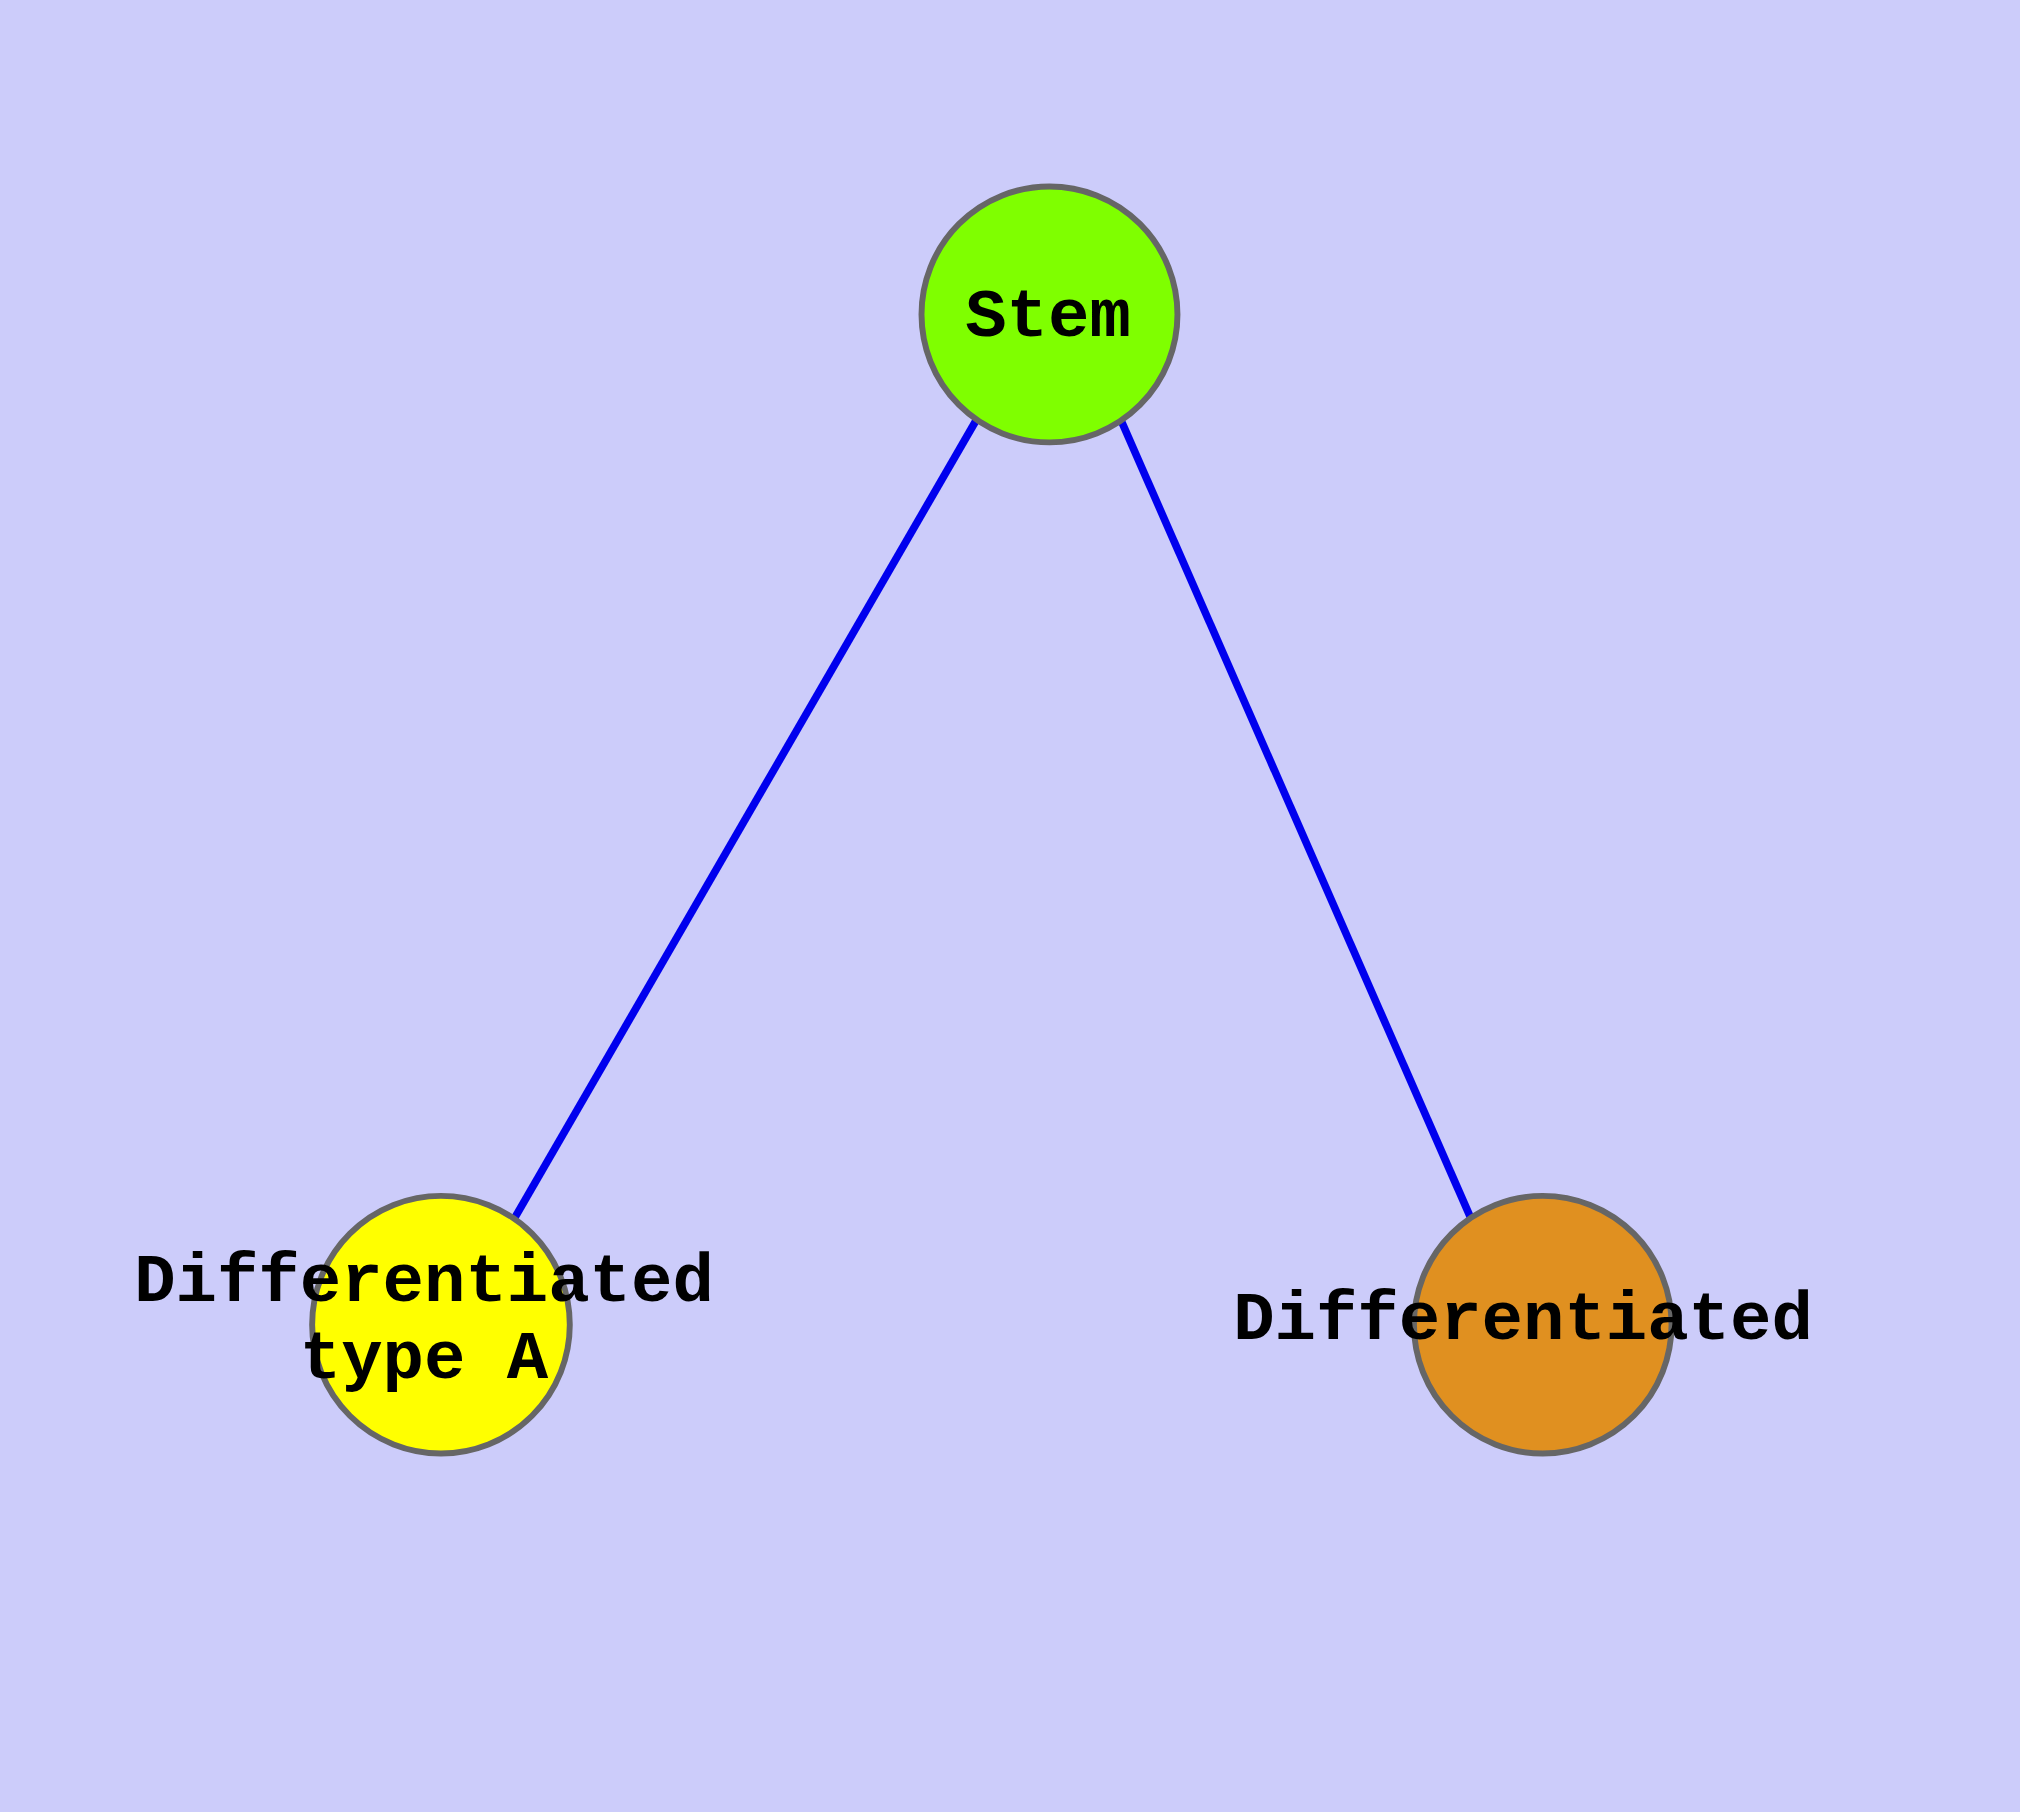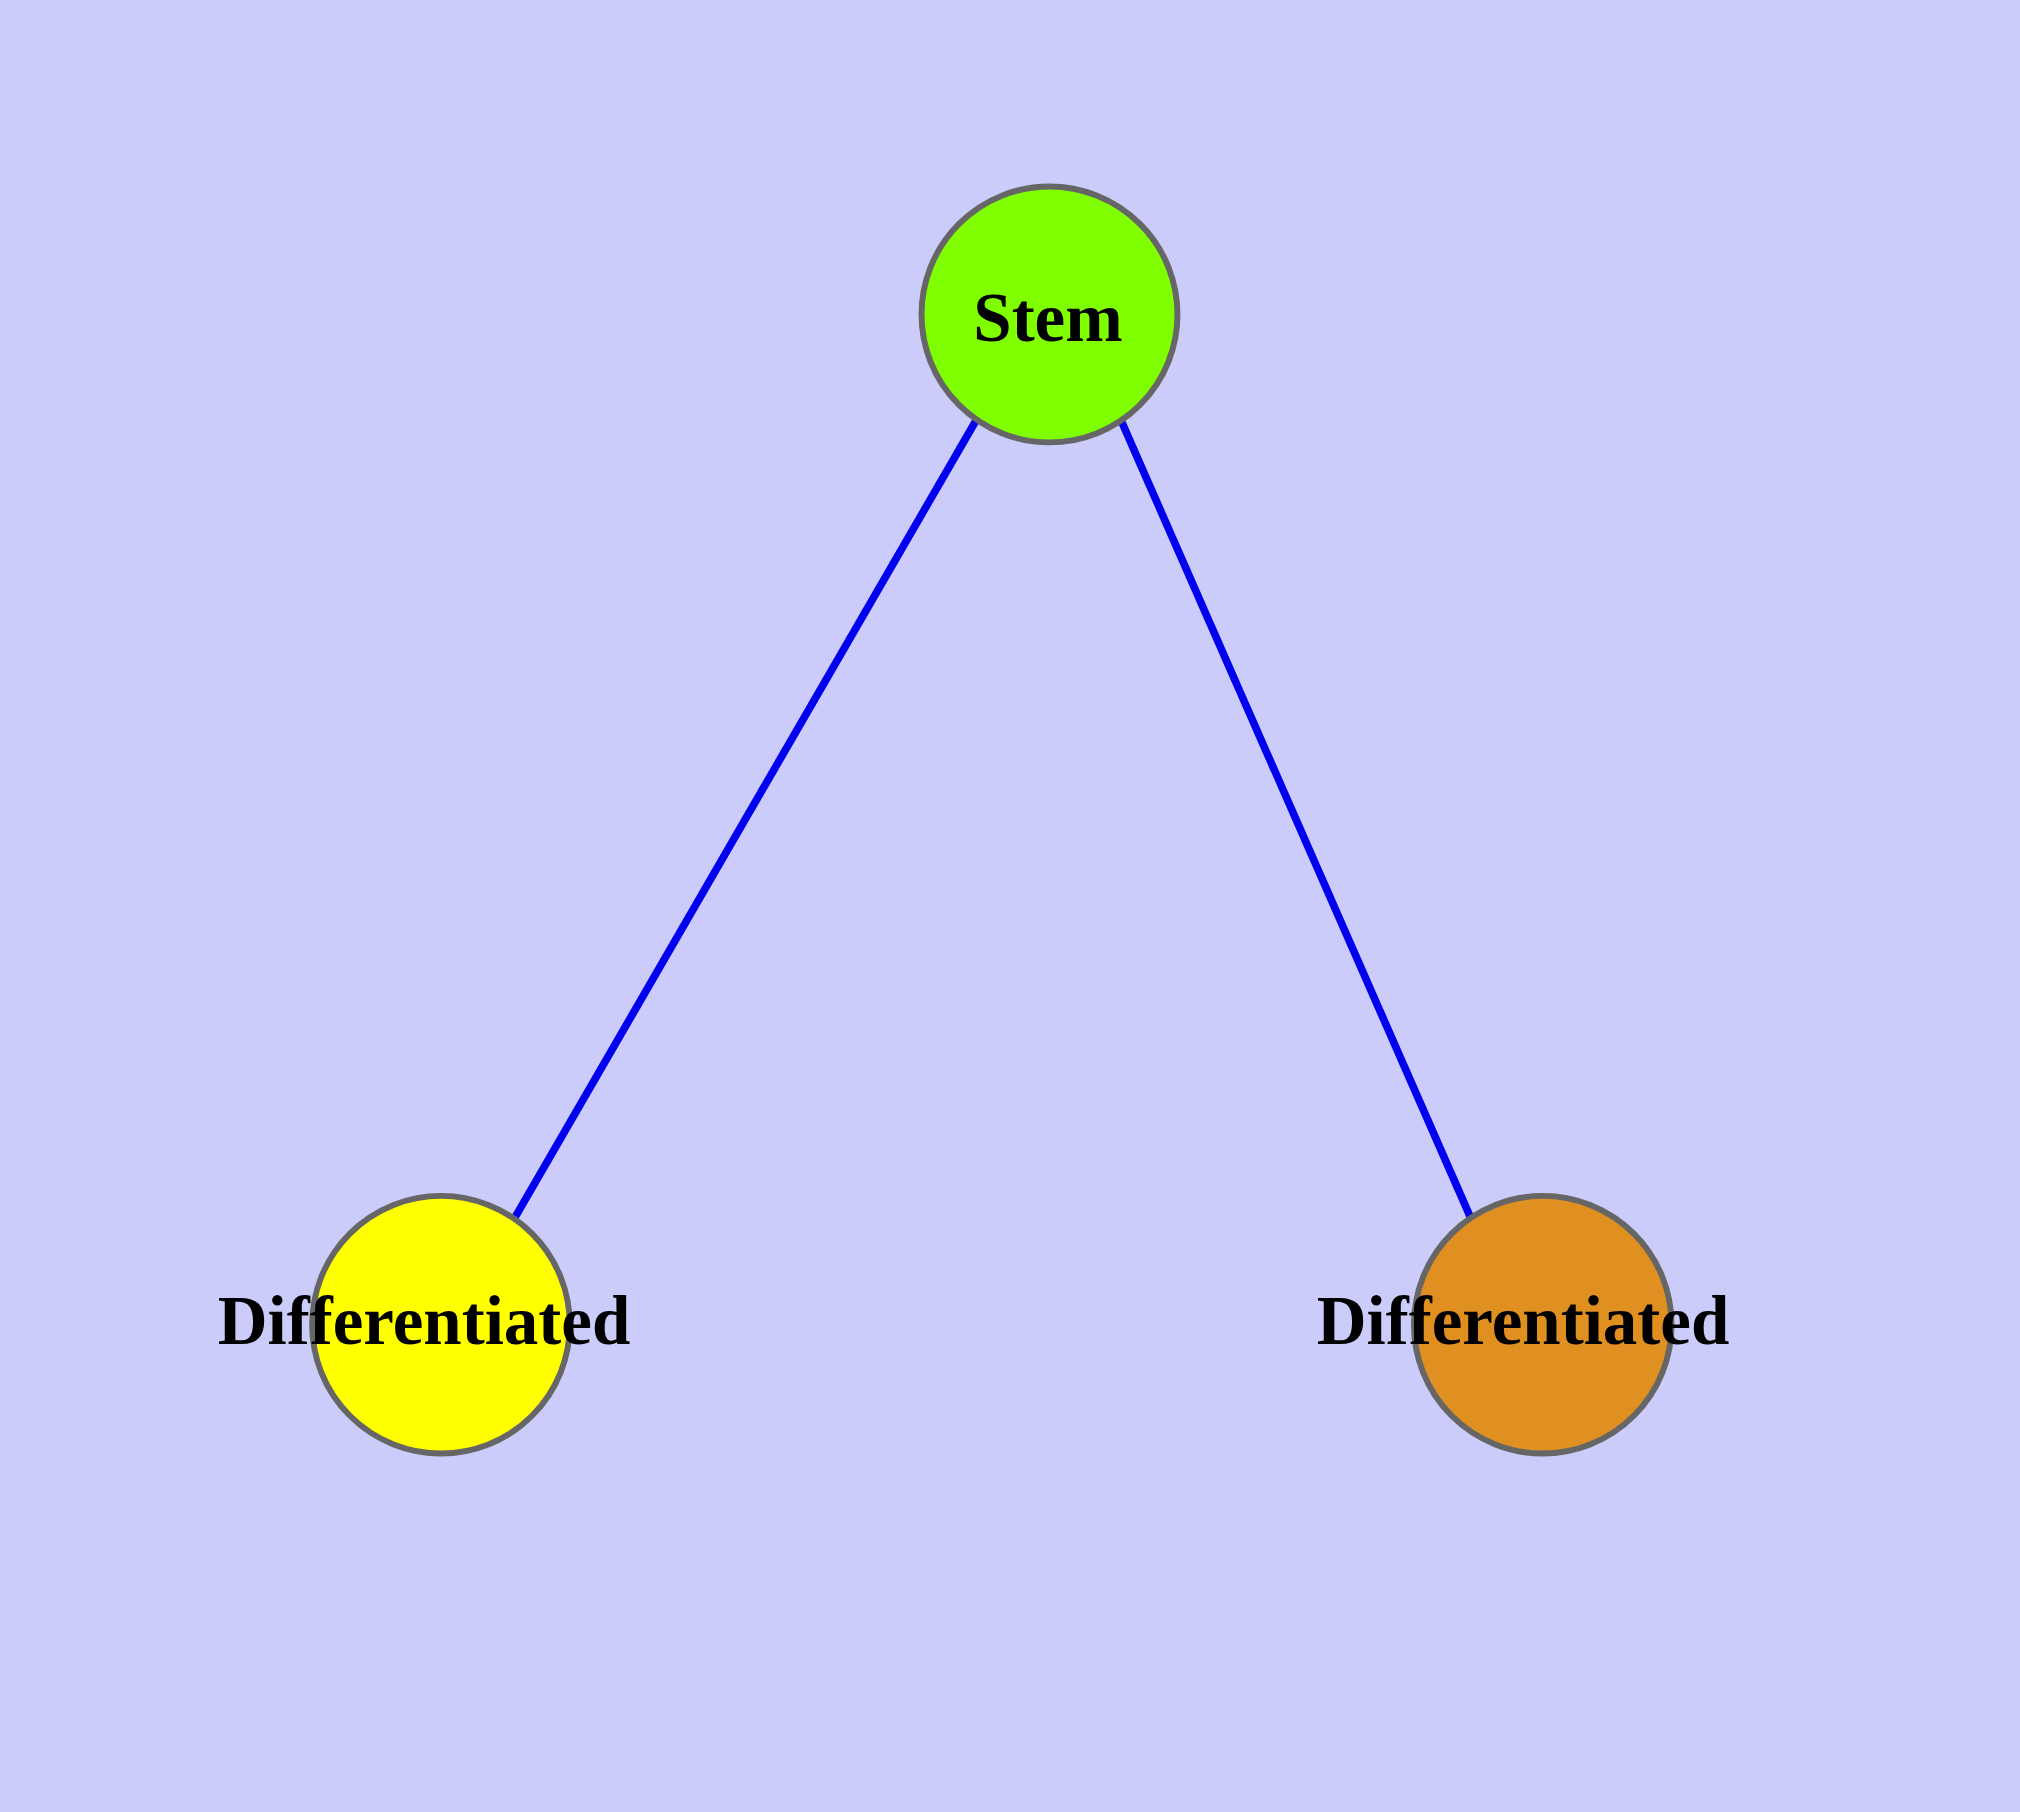--- a/index.html
+++ b/index.html
@@ -23,21 +23,21 @@
   #graph-svg {
     position: absolute;
     left: 0; top: 0;
     width: 2021px;
     height: 1812px;
   }
   .node-label {
     position: absolute;
     color: #000000;
     font-weight: bold;
-    font-family: Liberation Serif, serif;
+    font-family: Liberation Mono, monospace;
     text-align: center;
     line-height: 1.12;
     white-space: pre;
     pointer-events: none;
     transform: translate(-50%, -50%);
   }
 </style>
 </head>
 <body>
 
@@ -52,18 +52,18 @@
       </g>
     <g id="node-layer">
         <circle cx="1238" cy="371" r="151" fill="#7fff00" stroke="#666666" stroke-width="7"></circle>
         <circle cx="520" cy="1563" r="152" fill="#ffff00" stroke="#666666" stroke-width="7"></circle>
         <circle cx="1820" cy="1563" r="152" fill="#e09020" stroke="#666666" stroke-width="7"></circle>
       </g>
   </svg>
 
   <div id="label-layer">
       <div class="node-label" style="left: 1048px; top: 319px; font-size: 69px; color: rgb(0, 0, 0);"><div>Stem</div></div>
-      <div class="node-label" style="left: 424px; top: 1322px; font-size: 69px; color: rgb(0, 0, 0);"><div>Differentiated</div></div>
+      <div class="node-label" style="left: 424px; top: 1322px; font-size: 69px; color: rgb(0, 0, 0);"><div>Differentiated</div><div>type A</div></div>
       <div class="node-label" style="left: 1523px; top: 1322px; font-size: 69px; color: rgb(0, 0, 0);"><div>Differentiated</div></div>
     </div>
 
 </div>
 
 
 </body></html>

